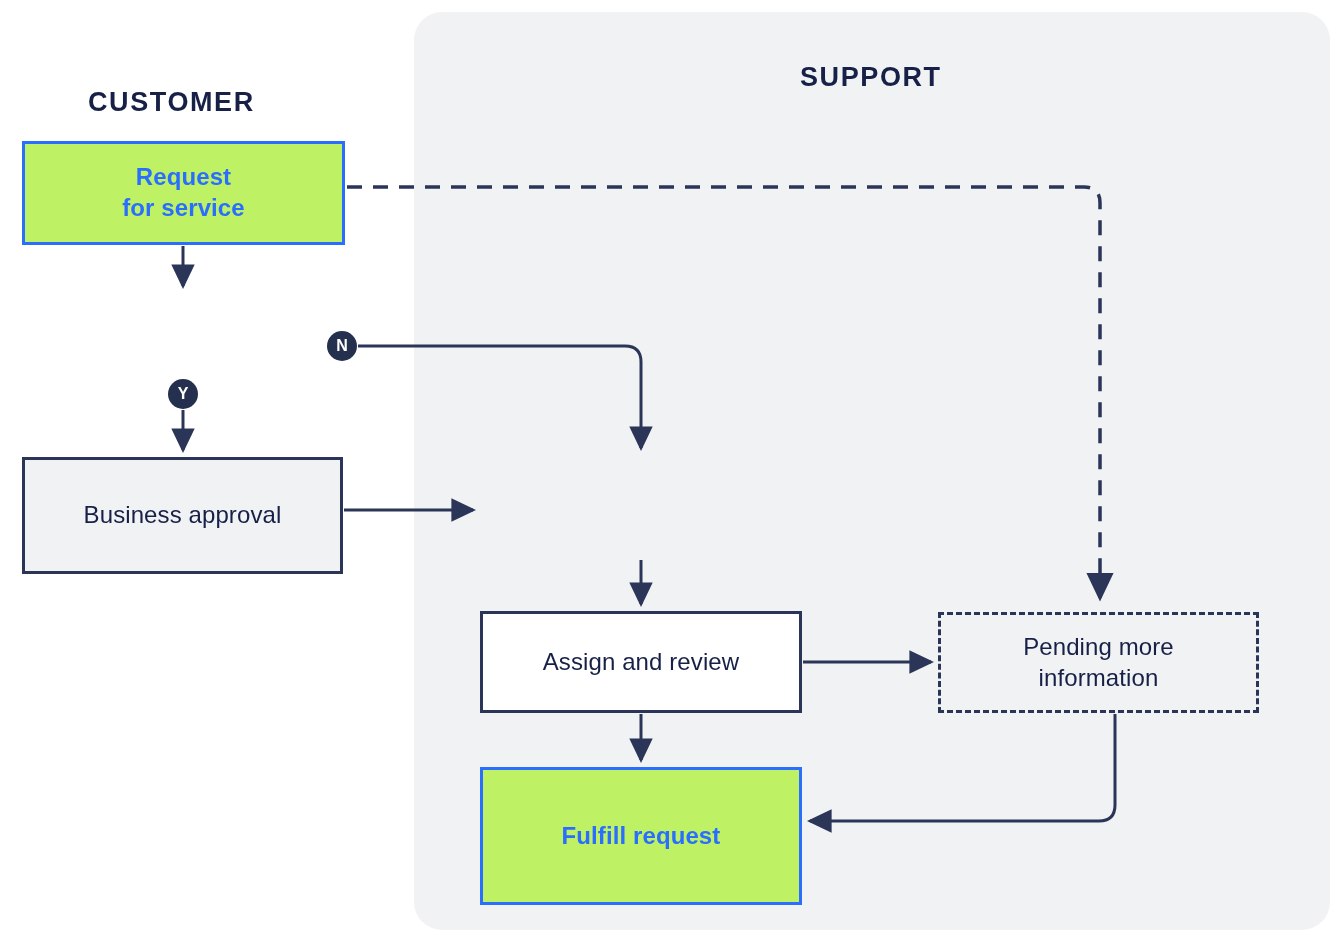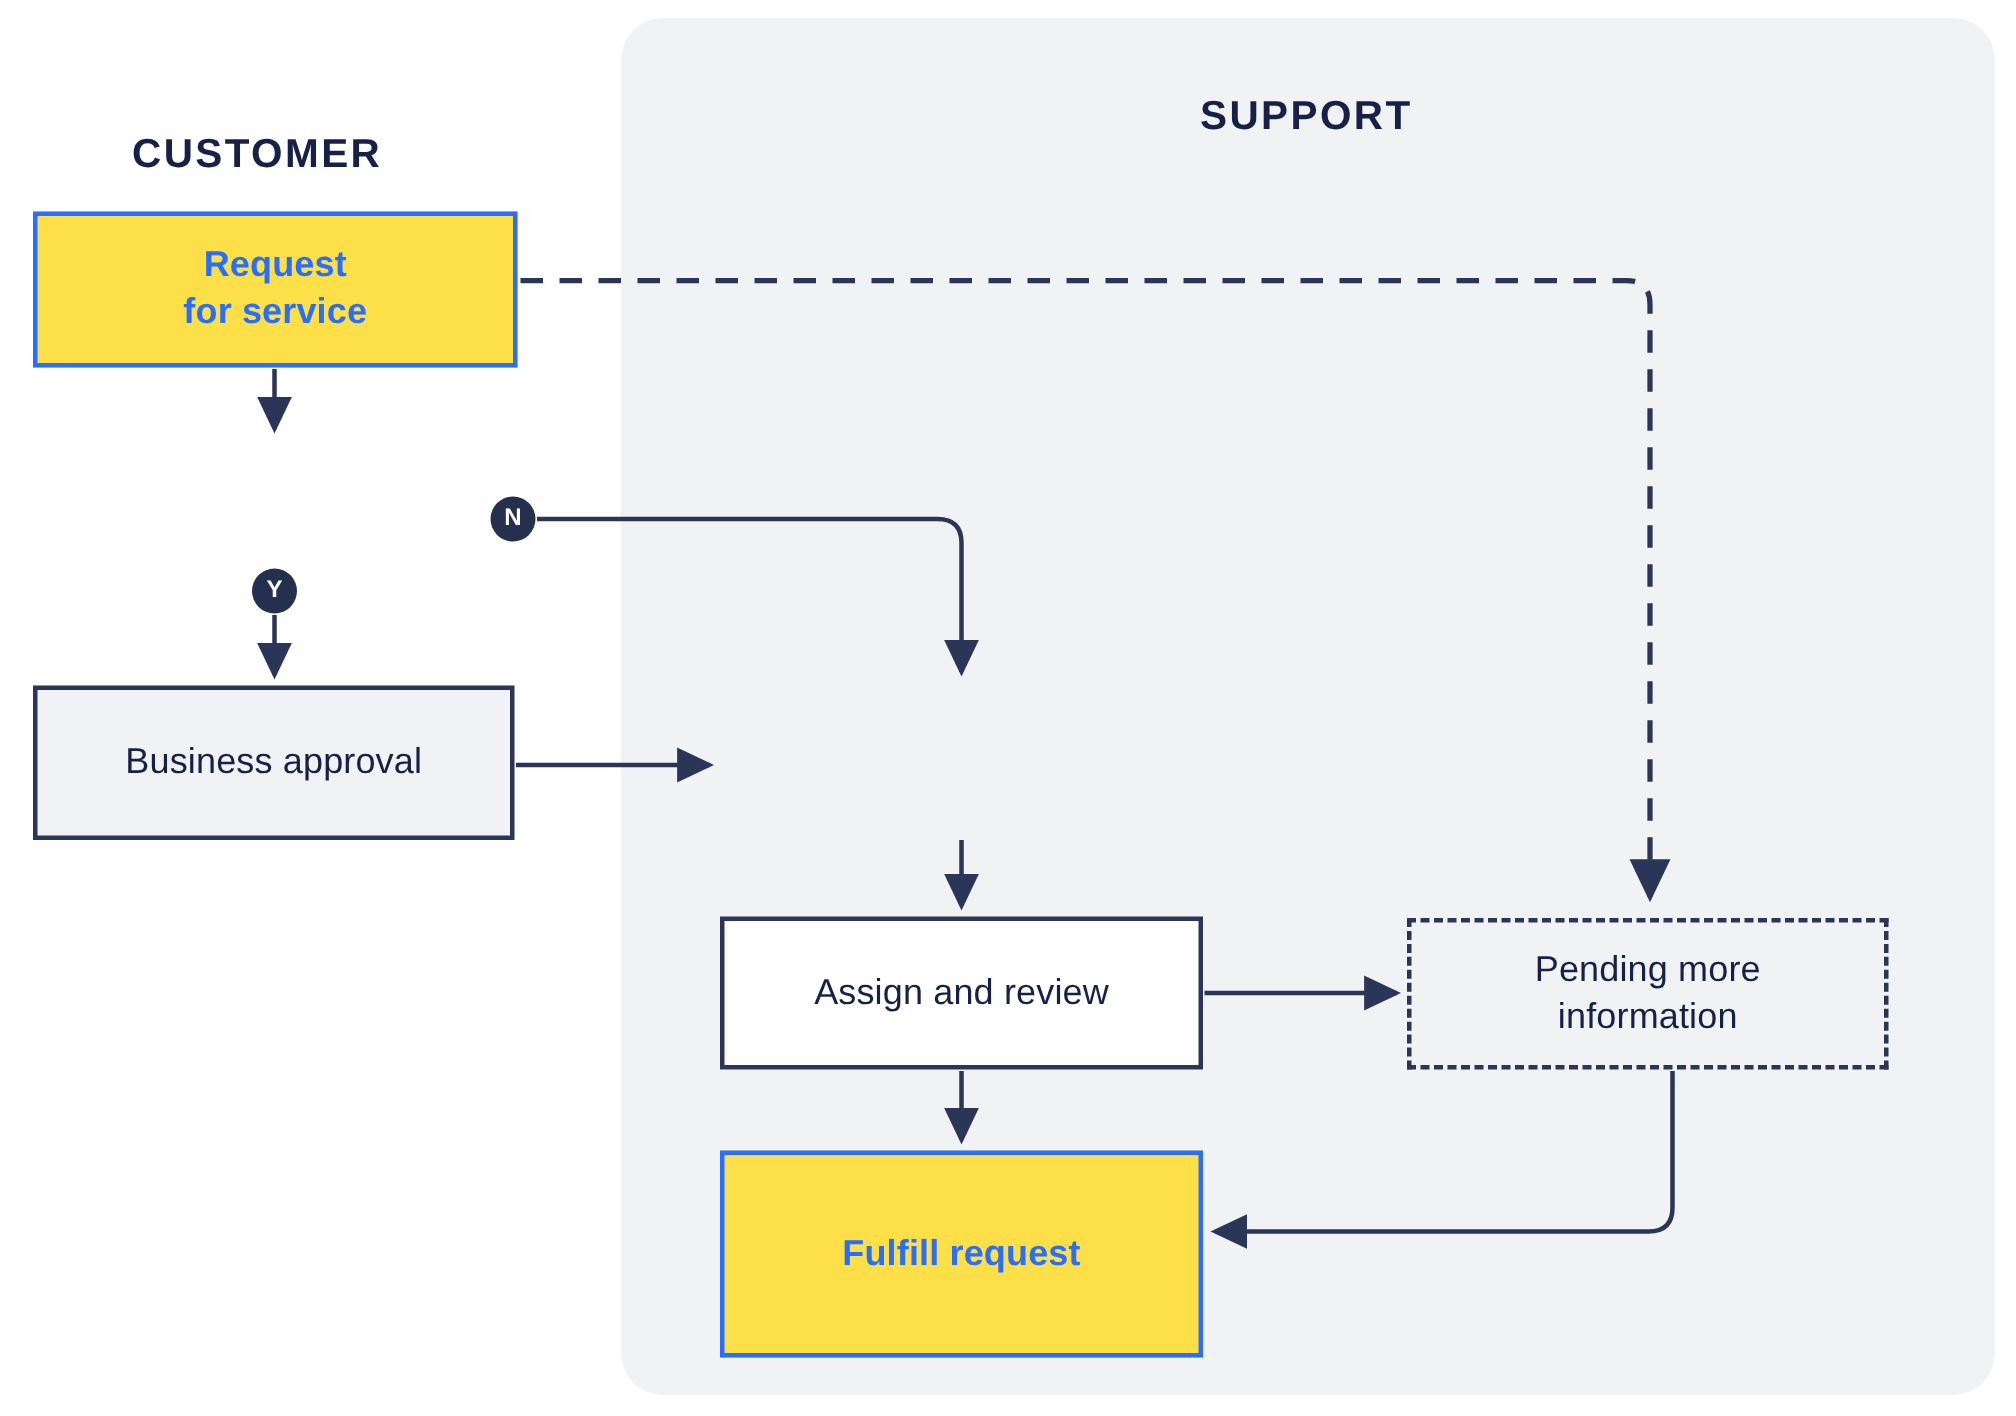--- a/index.html
+++ b/index.html
@@ -59,32 +59,32 @@
   .node.solid-white {
     border: 3px solid #2b3558;
     background: #ffffff;
   }
   .node.dashed-dark {
     border: 3px dashed #2b3558;
     background: transparent;
   }
   .node.accent {
     border: 3px solid #2a6eff;
-    background: #fde047;
+    background: #bef264;
     color: #2a6eff;
     font-weight: bold;
   }
   .node.dashed-shaded {
     border: 3px dashed #2b3558;
     background: #f1f2f4;
   }
 
   #node-request   { left: 22px;  top: 141px; width: 323px; height: 104px; font-weight: bold; }
   #node-approval  { left: 22px;  top: 293px; width: 323px; height: 112px; }
-  #node-business  { left: 22px;  top: 457px; width: 321px; height: 103px; }
+  #node-business  { left: 22px;  top: 457px; width: 321px; height: 117px; }
   #node-waiting   { left: 480px; top: 455px; width: 322px; height: 104px; }
   #node-assign    { left: 480px; top: 611px; width: 322px; height: 102px; }
   #node-pending   { left: 938px; top: 612px; width: 321px; height: 101px; }
   #node-fulfill   { left: 480px; top: 767px; width: 322px; height: 138px; }
 
   
   .badge {
     position: absolute;
     width: 30px;
     height: 30px;

